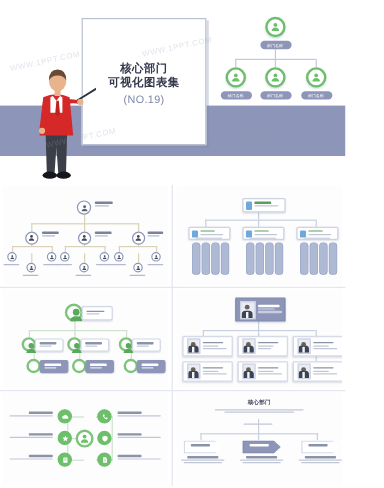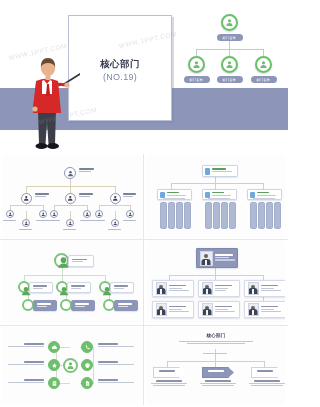--- a/index.html
+++ b/index.html
@@ -175,20 +175,21 @@
             </svg>
         </div>
         <div class="mlbl" style="margin-left:-4.5px;">
             <span>部门名称</span>
           </div>
       </div>
     </div>
 
     <div class="title-card">
       <div class="t-l1">核心部门</div>
+      <div class="t-l2">可视化图表集</div>
       <div class="t-no">(NO.19)</div>
     </div>
 
     <div class="person">
       <svg width="56" height="98" viewBox="0 0 56 98">
 
         <line x1="40" y1="30" x2="56" y2="20" stroke="#2f3340" stroke-width="1.6" stroke-linecap="round"></line>
         <polygon points="38,31.5 42,28.5 41,32" fill="#c8a06a"></polygon>
 
         <path d="M14 56 h18 l-1 34 h-6.5 l-1.5 -22 l-1.5 22 h-6.5 z" fill="#3c3f48"></path>

